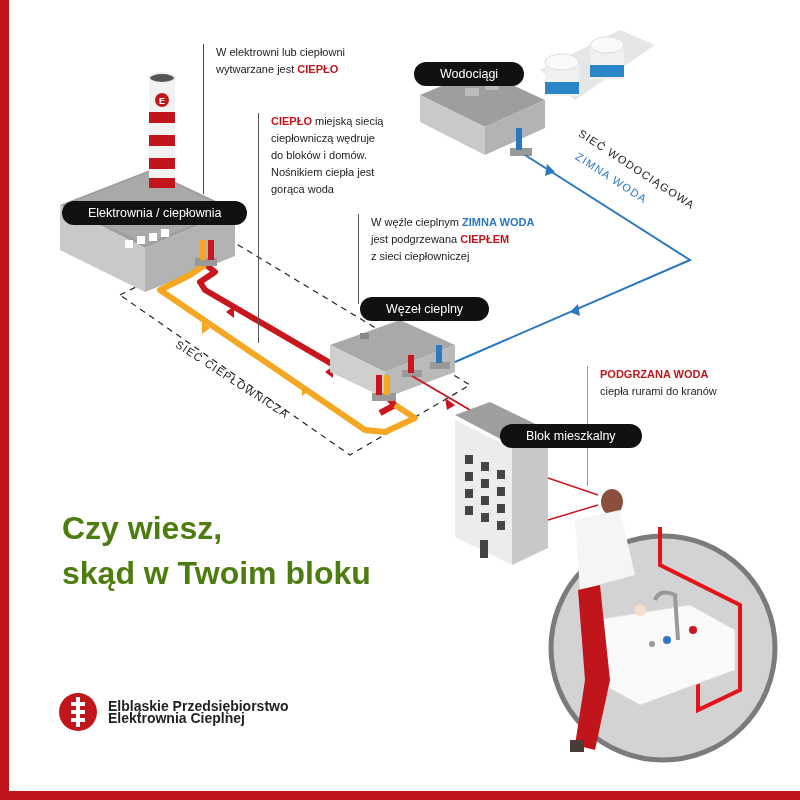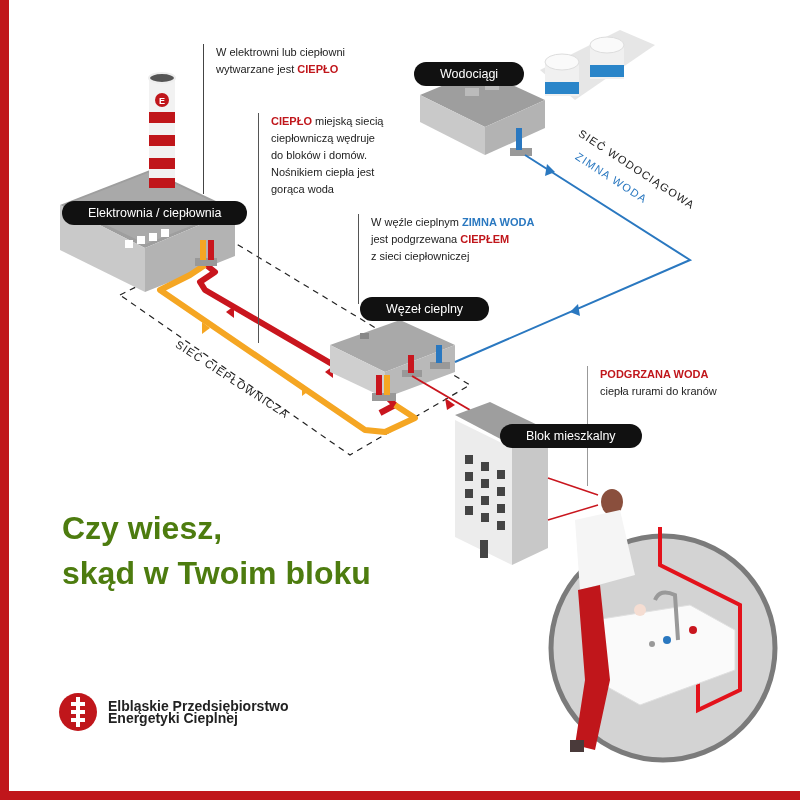--- a/index.html
+++ b/index.html
@@ -181,19 +181,19 @@
   <div class="logo">
     <svg width="40" height="40" viewBox="0 0 40 40">
       <circle cx="20" cy="20" r="19" fill="#c0161b"></circle>
       <rect x="13" y="10" width="14" height="4" fill="#fff"></rect>
       <rect x="13" y="18" width="14" height="4" fill="#fff"></rect>
       <rect x="13" y="26" width="14" height="4" fill="#fff"></rect>
       <rect x="18" y="5" width="4" height="30" fill="#fff"></rect>
     </svg>
     <div class="logo-text">
       <div>Elbląskie Przedsiębiorstwo</div>
-      <div>Energetyki Cieplnej</div>
+      <div>Elektrownia Cieplnej</div>
     </div>
   </div>
 
   <div class="border-left"></div>
   <div class="border-bottom"></div>
 </div>
 
 </body></html>

